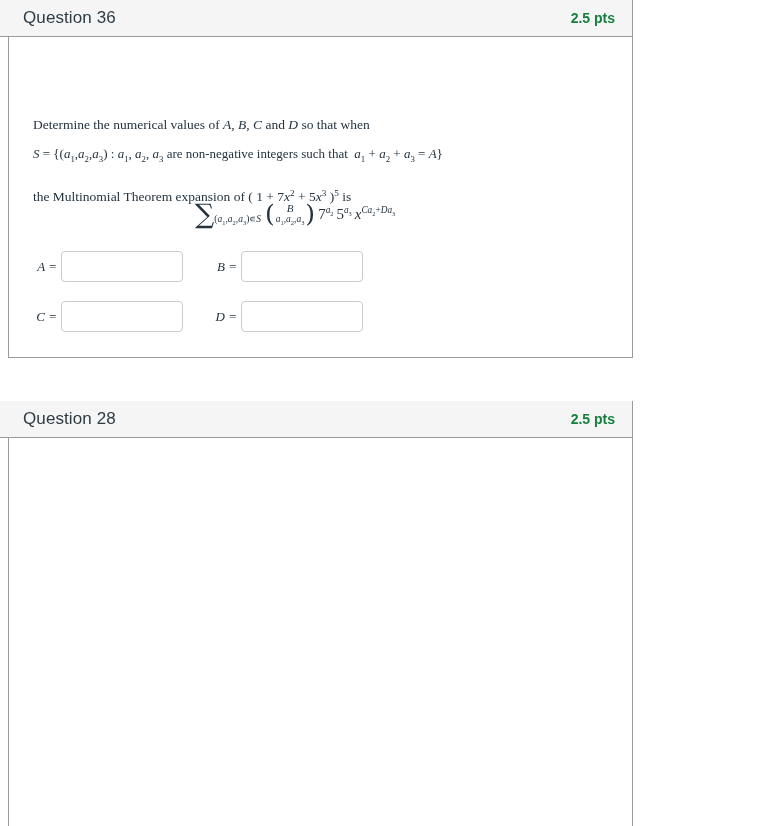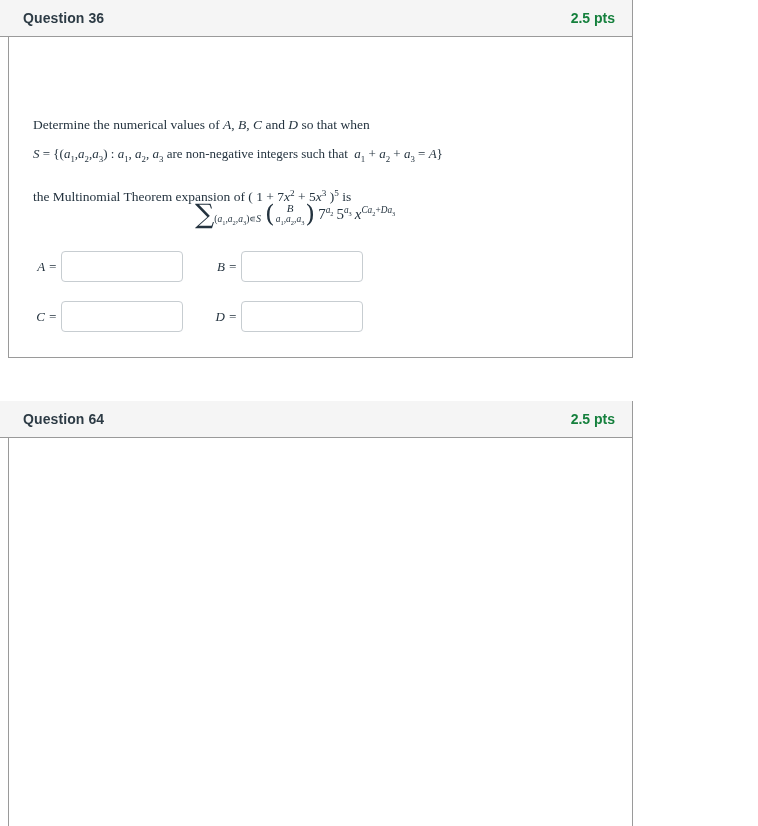--- a/index.html
+++ b/index.html
@@ -34,22 +34,22 @@
     background: #f5f5f5;
     border-bottom: 1px solid #9a9a9a;
     border-right: 1px solid #9a9a9a;
     box-sizing: border-box;
     display: flex;
     align-items: center;
     justify-content: space-between;
     padding: 0 17px 0 23px;
   }
   .qtitle {
-    font-size: 14px;
-    font-weight: bold;
+    font-size: 17px;
+    font-weight: normal;
     color: #2d3b45;
     letter-spacing: 0.1px;
   }
   .qpts {
     font-size: 14px;
     font-weight: bold;
     color: #15803d;
   }
   .qbody {
     position: relative;
@@ -220,21 +220,21 @@
         <span class="anslabel">D =</span>
         <input class="ansinput" type="text" value="" style="">
       </div>
 
     </div>
   </div>
 
   <div class="qcard" style="top:401px;">
 
     <div class="qheader">
-      <span class="qtitle">Question 64</span>
+      <span class="qtitle">Question 28</span>
       <span class="qpts">2.5 pts</span>
     </div>
 
     <div class="qbody" style="height:425px;border-bottom:none;">
 
       
 
       
     </div>
   </div>

